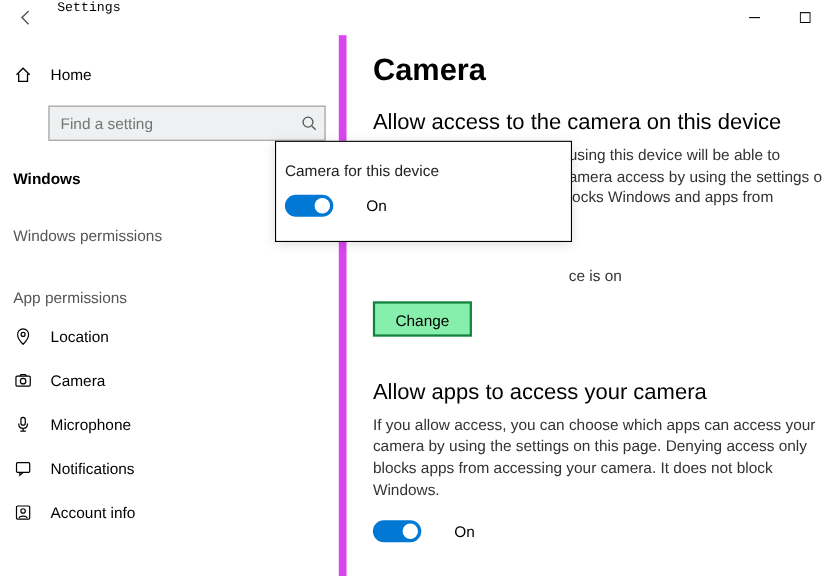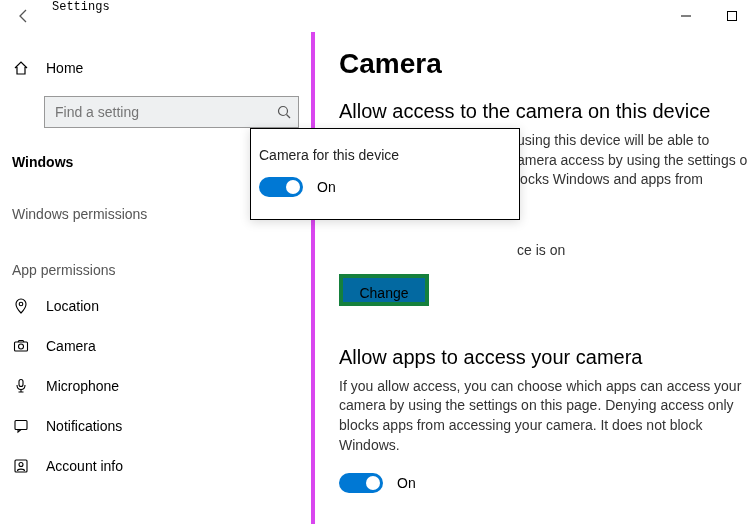--- a/index.html
+++ b/index.html
@@ -39,21 +39,21 @@
     width: 46px; height: 32px;
     display: flex; align-items: center; justify-content: center;
     color: #000;
   }
   .main {
     display: flex;
     height: calc(100% - 32px);
   }
   .sidebar {
     width: 315px;
-    border-right: 4px solid #d946ef;
+    border-right: 7px solid #d946ef;
     padding-top: 16px;
     background: #fff;
   }
   .nav-row {
     display: flex;
     align-items: center;
     height: 40px;
     padding: 0 12px;
     gap: 16px;
     color: #000;
@@ -115,33 +115,33 @@
   .section-extra {
     font-size: 14px;
     color: #333;
     margin-top: 52px;
     margin-left: 178px;
   }
   .change-btn {
     margin-top: 16px;
     width: 90px;
     height: 32px;
-    background: #0369a1;
-    border: 4px solid #15803d;
+    background: #86efac;
+    border: 2px solid #15803d;
     font-size: 14px;
     text-align: center;
     line-height: 30px;
   }
   .section2 {
     margin-top: 40px;
   }
   .toggle-row {
     display: flex;
     align-items: center;
-    gap: 14px;
+    gap: 30px;
     margin-top: 18px;
   }
   .toggle {
     width: 44px; height: 20px;
     background: #0078d4;
     border-radius: 10px;
     position: relative;
   }
   .toggle::after {
     content: "";

